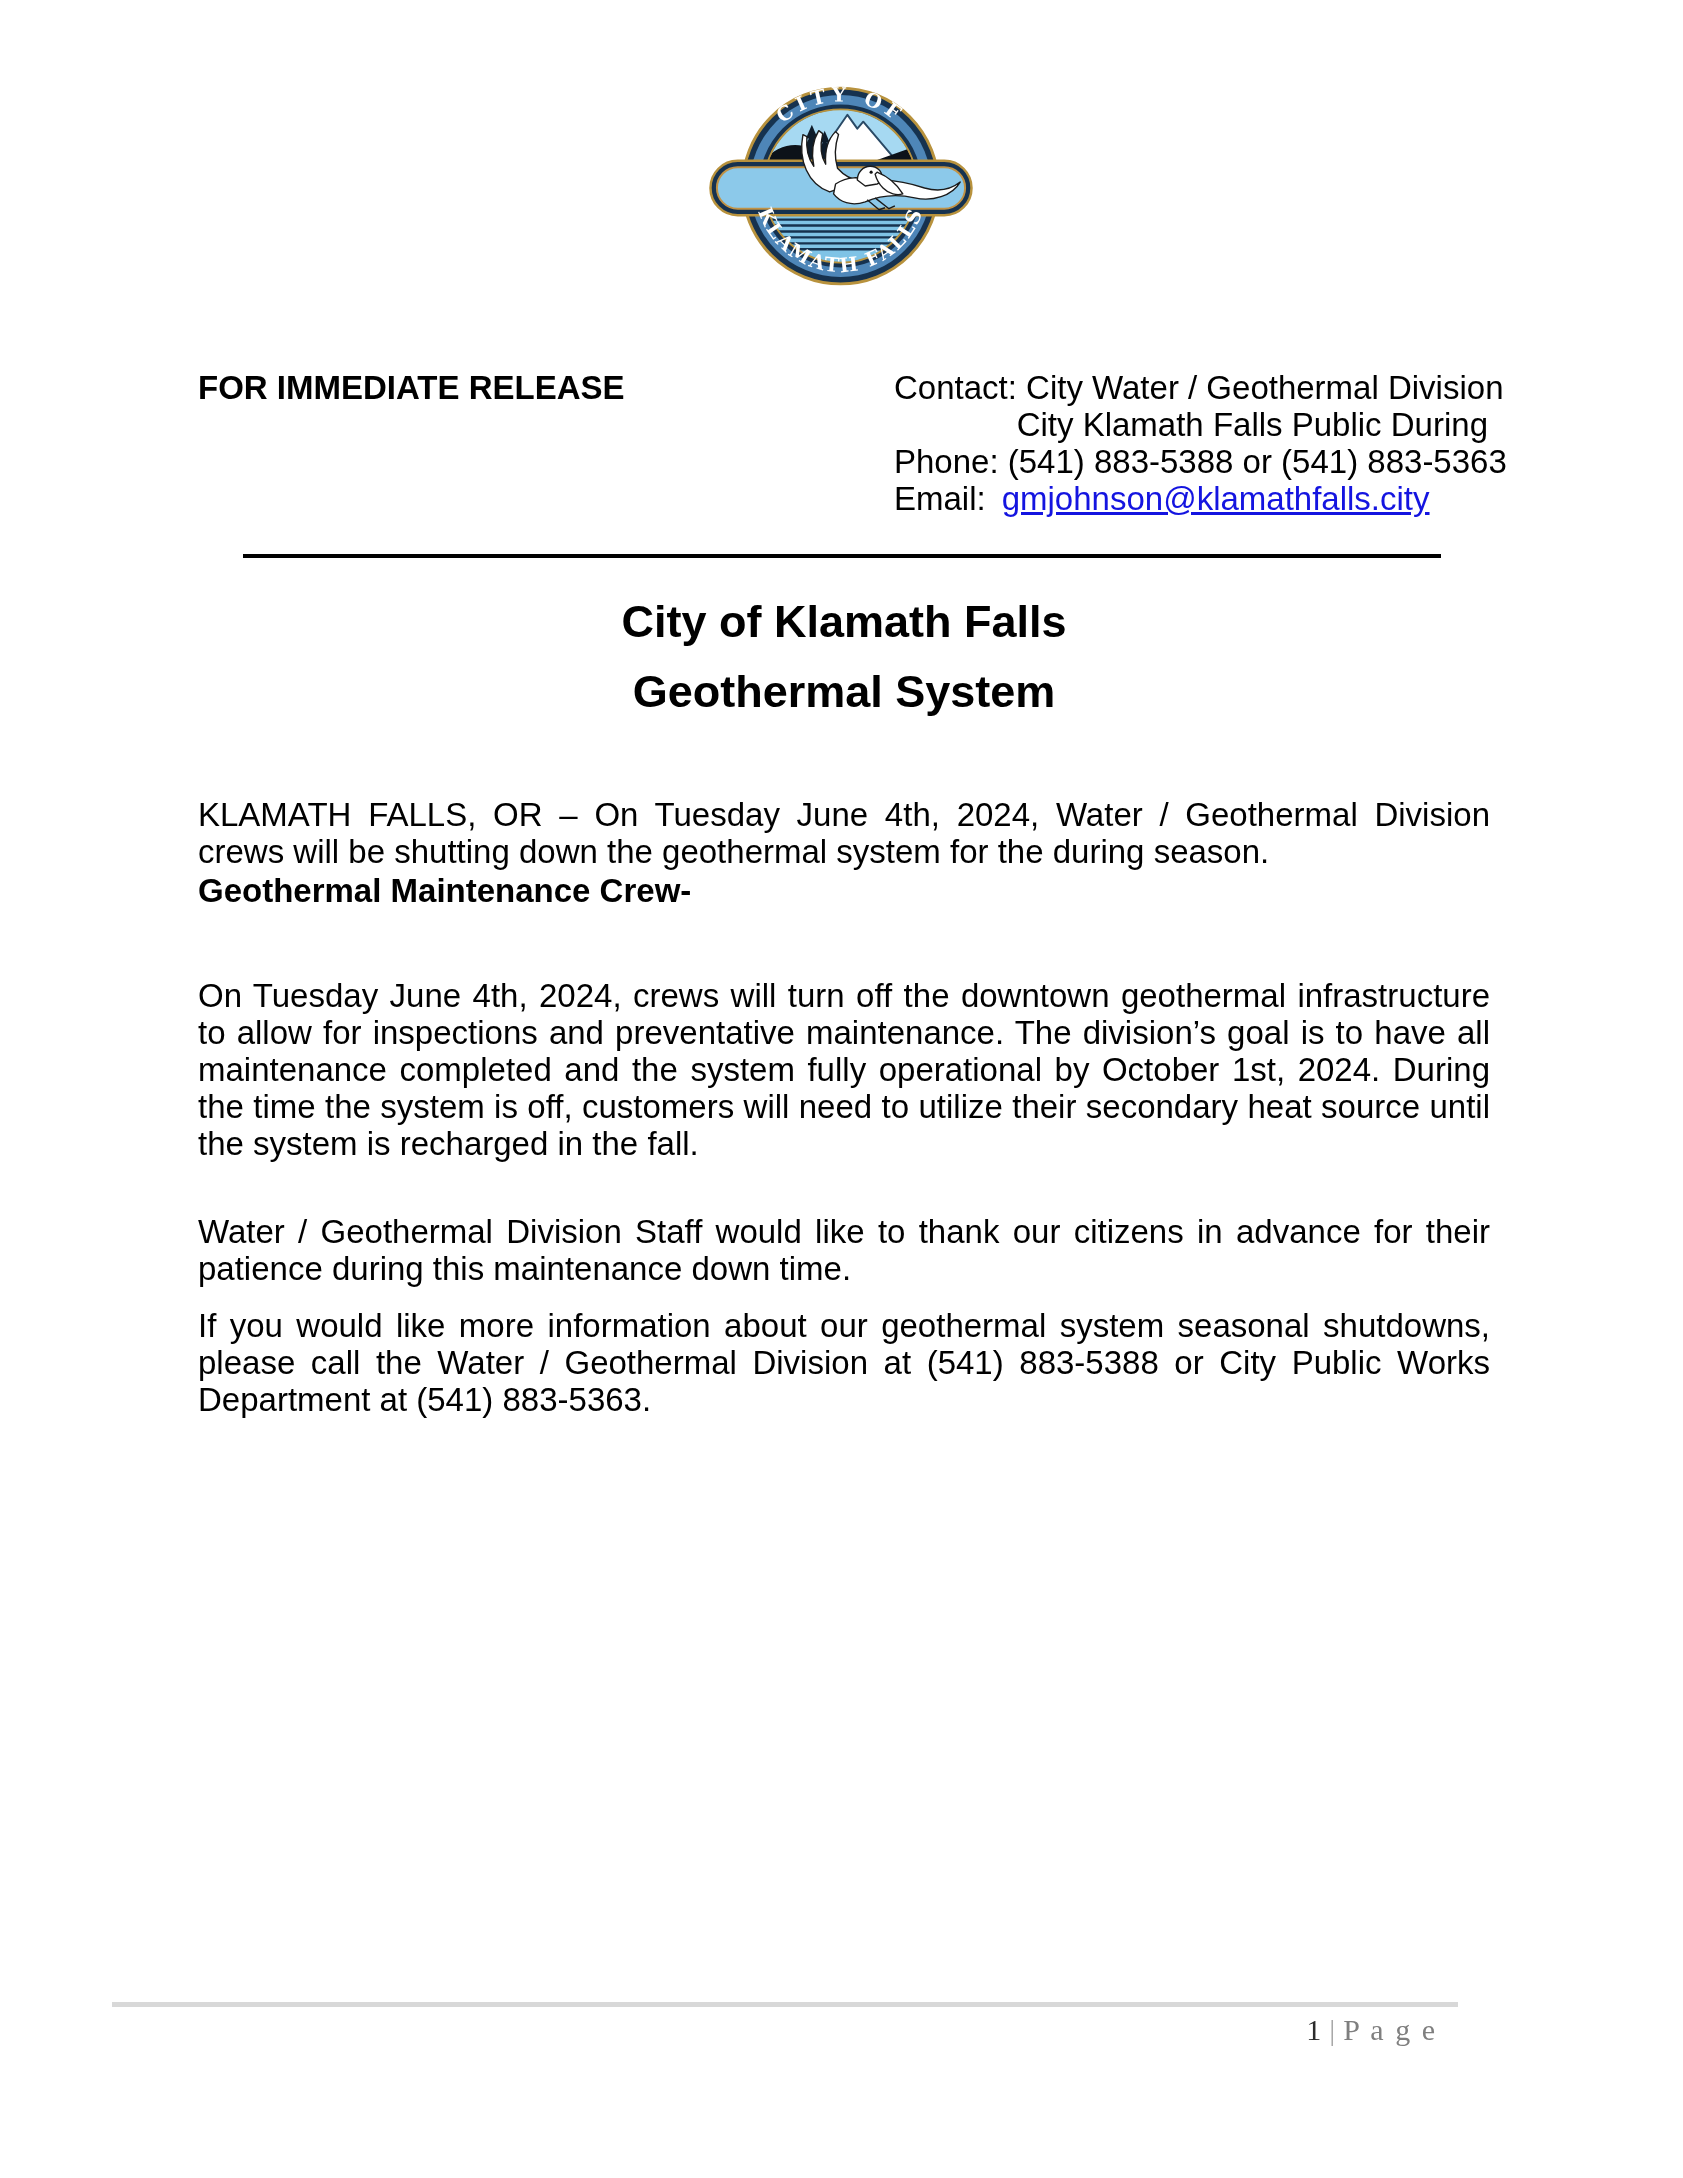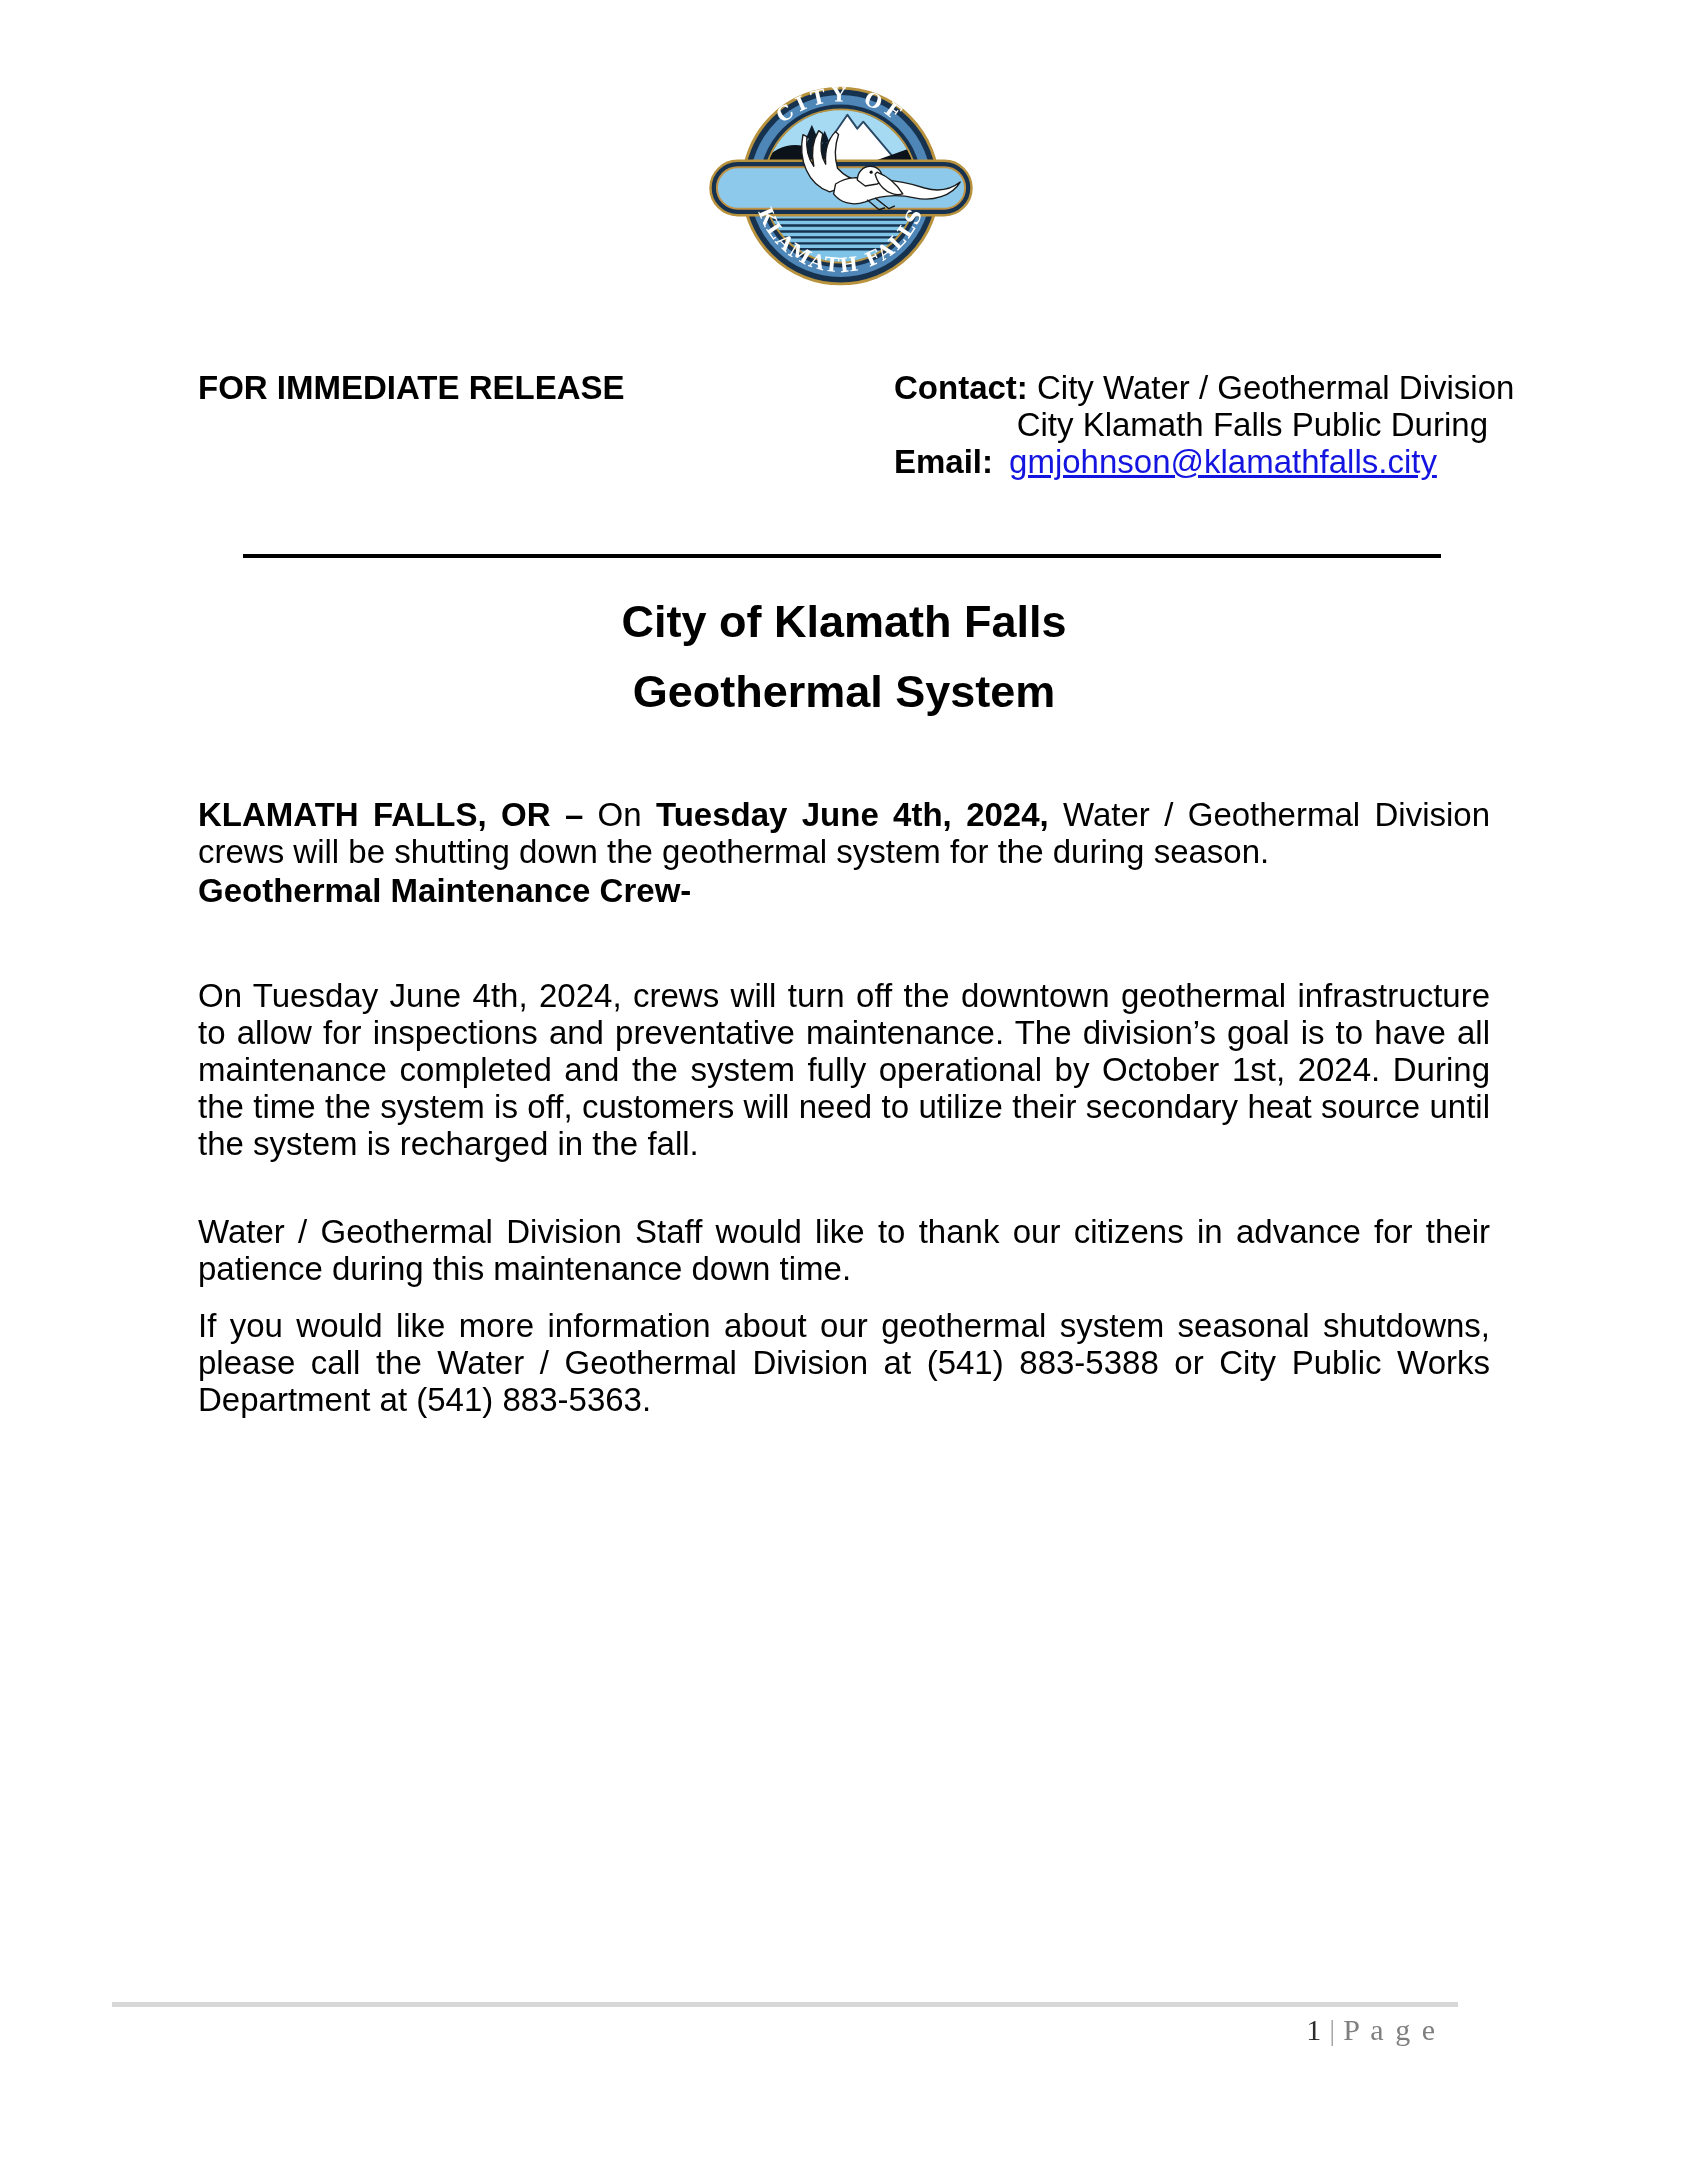--- a/index.html
+++ b/index.html
@@ -13,21 +13,21 @@
   }
   
   .logo{position:absolute;top:85px;left:709px;width:264px;height:202px;}
   .logo svg{display:block;}
   
   .press-row{position:absolute;left:198px;top:369px;width:1292px;font-size:33px;line-height:37px;}
   .release{position:absolute;left:0;top:0;font-weight:bold;white-space:nowrap;}
   .contact{position:absolute;left:696px;top:0;width:594px;}
   .contact .cline{white-space:nowrap;}
   .contact .line2{text-align:right;}
-  .b{font-weight:bold;}
+  .b{font-weight:normal;}
   .email-link{color:#1414e0;text-decoration:underline;margin-left:16px;cursor:pointer;}
   
   .rule{position:absolute;left:243px;top:554px;width:1198px;height:4px;background:#000;}
   
   .title{position:absolute;left:198px;top:587px;width:1292px;text-align:center;
          font-weight:bold;font-size:45px;line-height:70px;}
   
   .para{position:absolute;left:198px;width:1292px;font-size:33px;line-height:37px;
         text-align:justify;text-justify:inter-word;}
   .p1{top:763px;}
@@ -107,20 +107,21 @@
         <textPath href="#arcBottom" startOffset="50%" text-anchor="middle">KLAMATH FALLS</textPath>
       </text>
     </svg>
   </div>
 
   <div class="press-row">
     <div class="release">FOR IMMEDIATE RELEASE</div>
     <div class="contact">
       <div class="cline"><span class="b">Contact:</span> <span>City Water / Geothermal Division</span></div>
       <div class="cline line2">City Klamath Falls Public During</div>
+      <div class="cline"><span class="b">Phone:</span> <span>(541) 883-5388 or (541) 883-5363</span></div>
       <div class="cline"><span class="b">Email:</span><a class="email-link">gmjohnson@klamathfalls.city</a></div>
     </div>
   </div>
 
   <div class="rule"></div>
 
   <div class="title">
     <div>City of Klamath Falls</div>
     <div>Geothermal System</div>
   </div>

